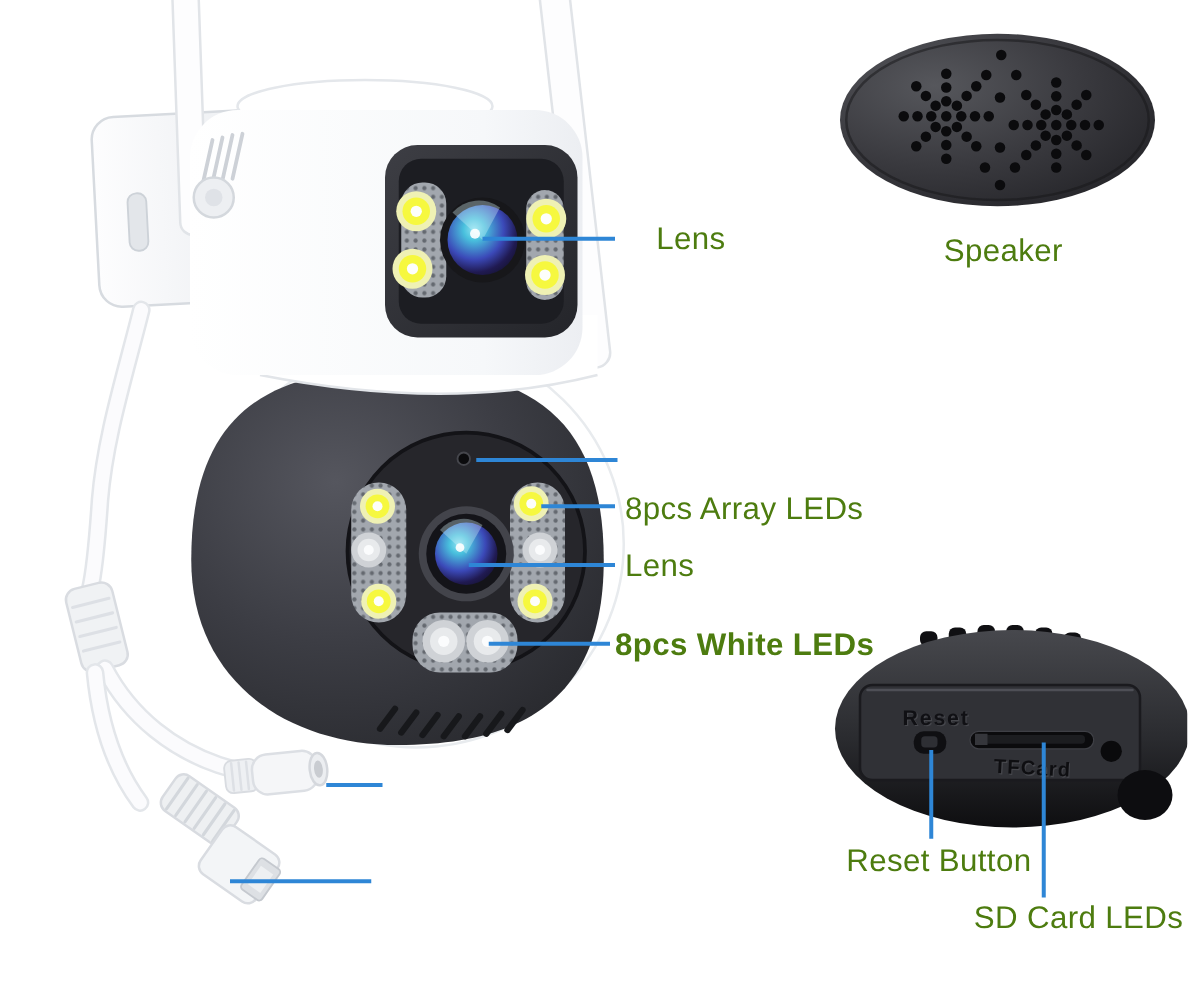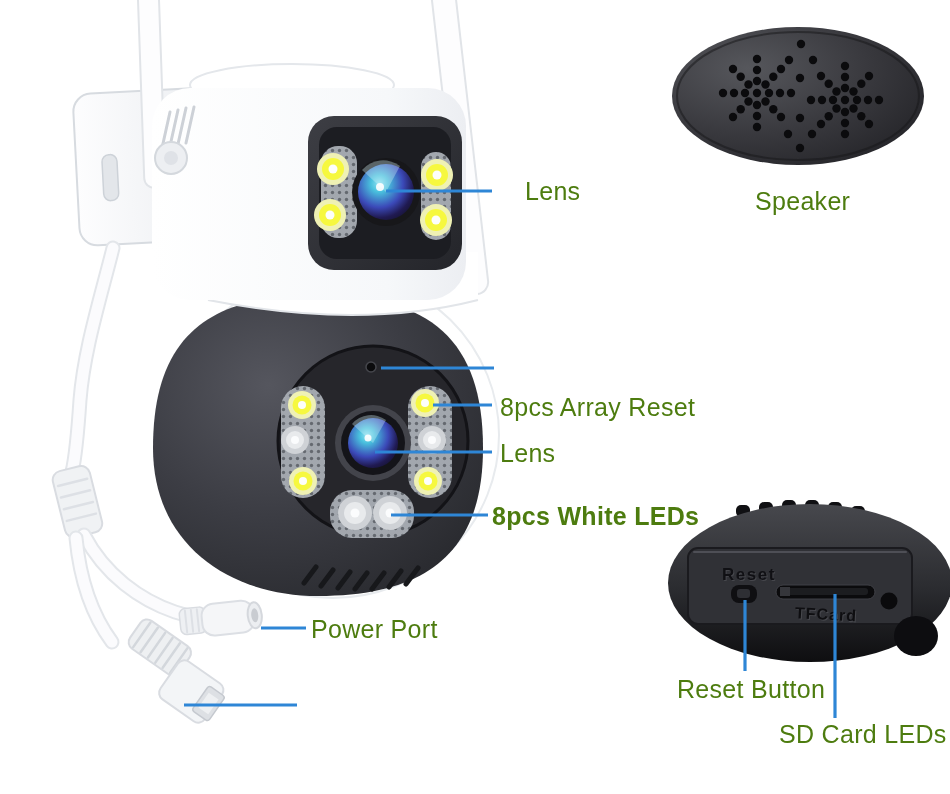--- a/index.html
+++ b/index.html
@@ -314,20 +314,19 @@
     <line x1="391" y1="515" x2="488" y2="515"></line>
     <line x1="261" y1="628" x2="306" y2="628"></line>
     <line x1="184" y1="705" x2="297" y2="705"></line>
     <line x1="745" y1="600" x2="745" y2="671"></line>
     <line x1="835" y1="594" x2="835" y2="718"></line>
   </g>
 </svg>
 
 <div class="label" style="left:525px;top:177px;">Lens</div>
 <div class="label" style="left:755px;top:187px;">Speaker</div>
-<div class="label" style="left:500px;top:393px;">8pcs Array Reset</div>
+<div class="label" style="left:500px;top:393px;">8pcs Array LEDs</div>
 <div class="label" style="left:500px;top:439px;">Lens</div>
 <div class="label" style="left:492px;top:502px;font-weight:bold;">8pcs White LEDs</div>
-<div class="label" style="left:311px;top:615px;">Power Port</div>
 <div class="label" style="left:677px;top:675px;">Reset Button</div>
 <div class="label" style="left:779px;top:720px;">SD Card LEDs</div>
 
 </div>
 
 </body></html>

